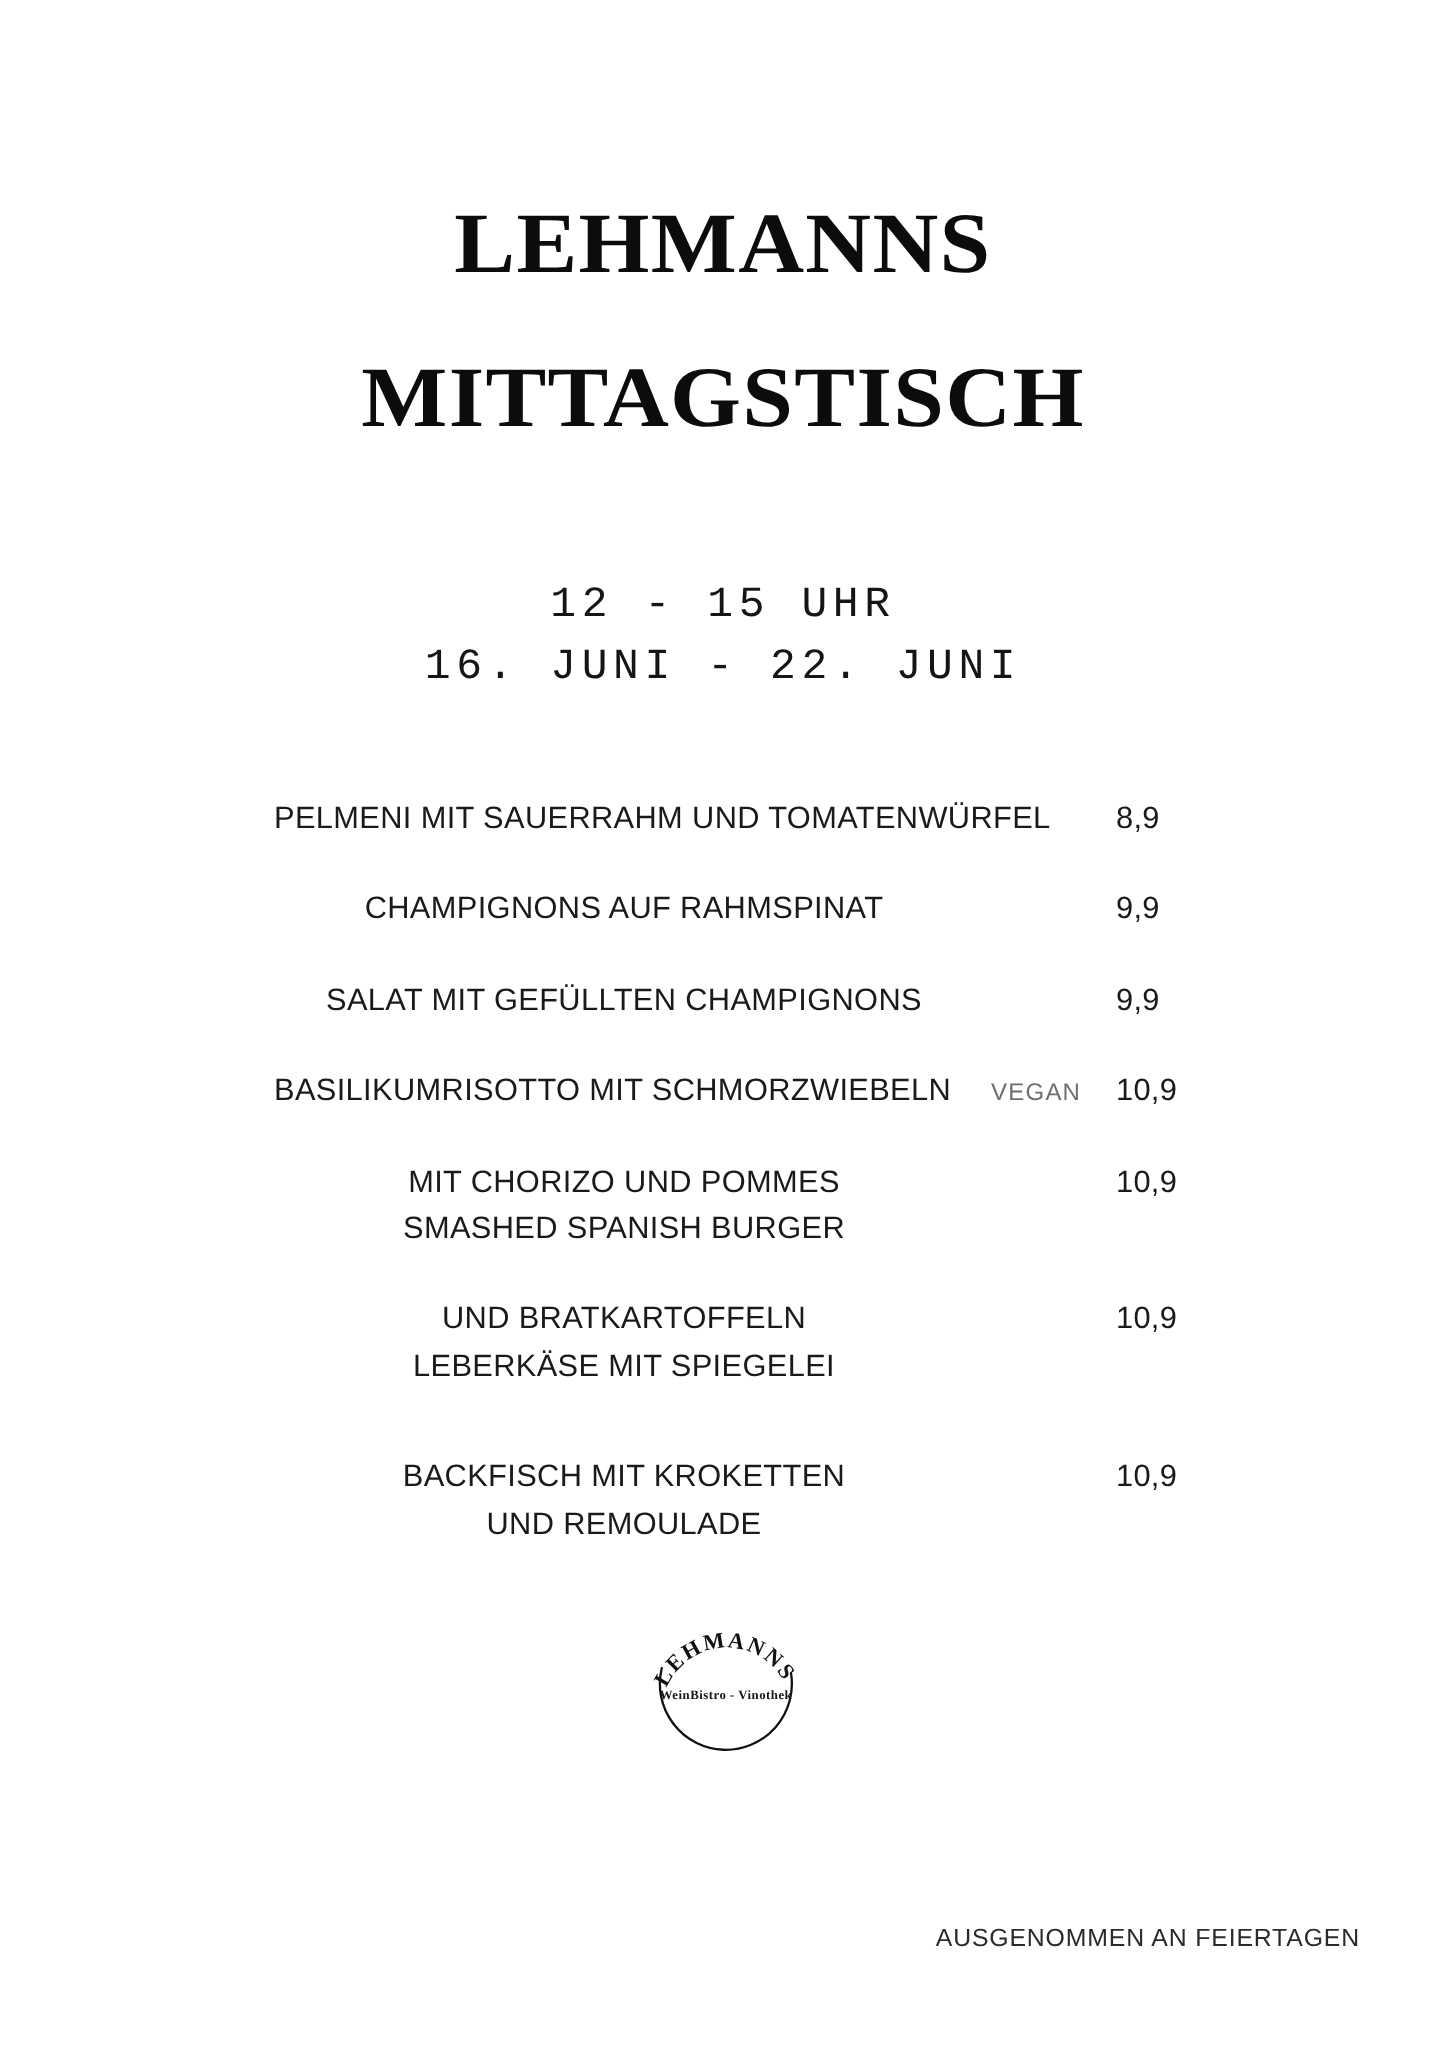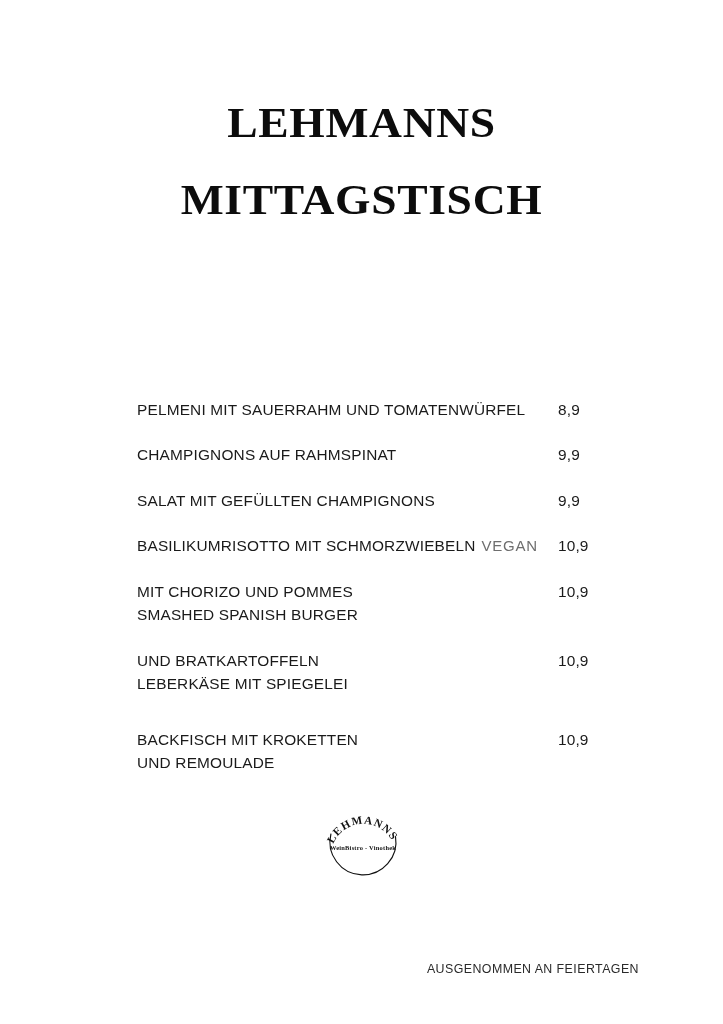--- a/index.html
+++ b/index.html
@@ -85,28 +85,29 @@
   }
   .menu-item:last-child { margin-bottom: 0; margin-top: 32px; }
 
   .menu-name {
     font-size: 15.4px;
     letter-spacing: 0.012em;
     line-height: 1.52;
     color: #1a1a1a;
     padding-right: 120px;
     font-weight: 400;
+    text-align: center;
   }
   .menu-name-line { display: block; white-space: nowrap; }
 
   .tag {
-    font-size: 15px;
+    font-size: 12px;
     letter-spacing: 0.05em;
     color: #6e6e6e;
-    margin-left: 6px;
+    margin-left: 20px;
     vertical-align: baseline;
     font-weight: 400;
   }
   .tag:empty { display: none; margin: 0; }
 
   .menu-price {
     position: absolute;
     top: 0;
     left: 421px;
     font-size: 15.4px;
@@ -139,38 +140,42 @@
     letter-spacing: 0.25px;
     fill: #141414;
   }
 
   
   .footer {
     position: absolute;
     top: 962px;
     left: 0;
     width: 723px;
-    padding-right: 84px;
+    padding-right: 43px;
     box-sizing: border-box;
     text-align: right;
     font-size: 12.4px;
     letter-spacing: 0.035em;
     color: #2a2a2a;
   }
 </style>
 </head>
 <body>
 
 <div class="page">
 
   <div class="title-block">
     <span class="title-line title-line-1">LEHMANNS</span>
     <span class="title-line title-line-2">MITTAGSTISCH</span>
   </div>
 
+  <div class="subtitle-block">
+    <span class="subtitle-line">12 - 15 UHR</span>
+    <span class="subtitle-line">16. JUNI - 22. JUNI</span>
+  </div>
 
   <div class="menu" id="menu-list">
       <div class="menu-item">
         <div class="menu-name">
           <span class="menu-name-line">PELMENI MIT SAUERRAHM UND TOMATENWÜRFEL</span>
         </div>
         <div class="menu-price">8,9</div>
       </div>
       <div class="menu-item">
         <div class="menu-name">

